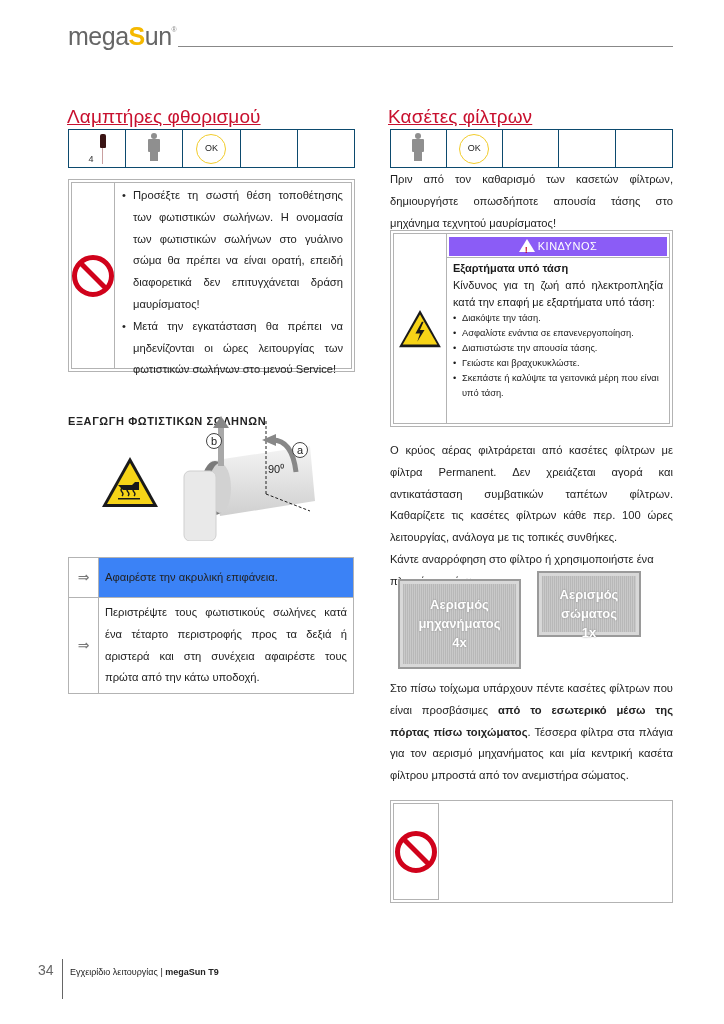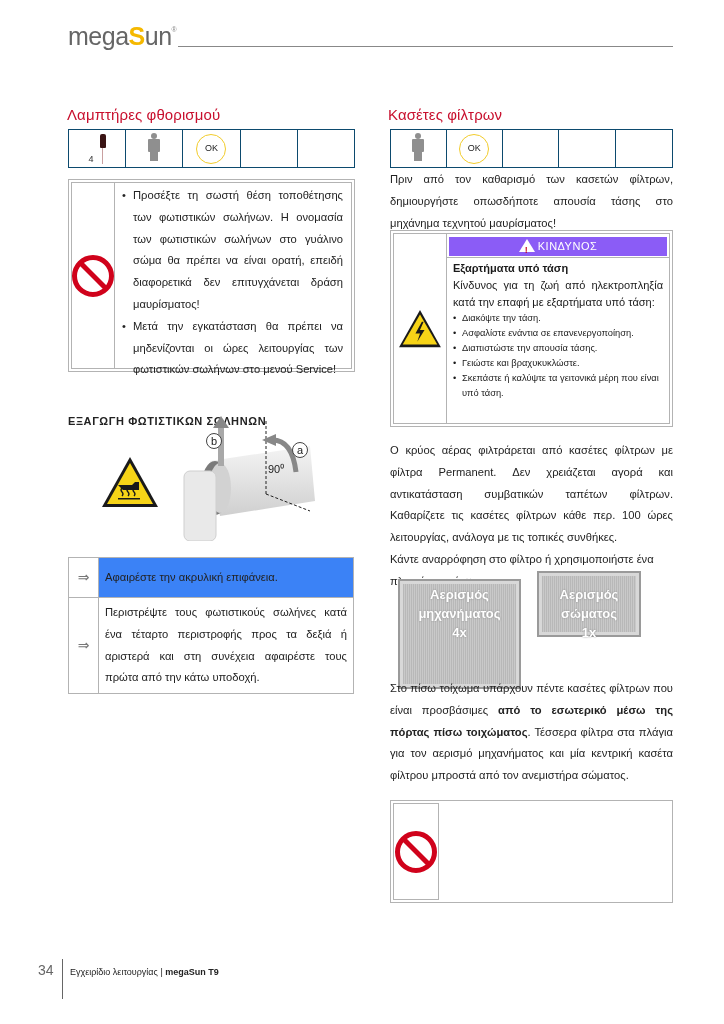--- a/index.html
+++ b/index.html
@@ -5,21 +5,21 @@
   * { box-sizing: border-box; margin: 0; padding: 0; }
   html, body { width: 724px; height: 1024px; background: #fff; overflow: hidden; }
   body { position: relative; font-family: "Liberation Sans", sans-serif; color: #1a1a1a; }
 
   
   .logo { position: absolute; left: 68px; top: 22px; font-family: "Liberation Sans", sans-serif; font-size: 25px; color: #666; letter-spacing: -0.5px; font-weight: normal; }
   .logo .s { color: #f5b800; font-weight: bold; }
   .logo sup { font-size: 7px; color: #888; position: relative; top: -4px; }
   .header-rule { position: absolute; left: 178px; top: 46px; width: 495px; height: 1px; background: #888; }
 
-  .h-title { position: absolute; font-size: 15px; color: #c8102e; font-weight: normal; letter-spacing: 0.1px; }
+  .h-title { position: absolute; font-size: 19px; color: #c8102e; font-weight: normal; letter-spacing: 0.1px; text-decoration: underline; }
 
   
   .icon-table { position: absolute; border-collapse: collapse; }
   .icon-table td { border: 1px solid #0c4a6e; height: 38px; text-align: center; vertical-align: middle; }
   .ok-circle { display: inline-block; width: 30px; height: 30px; border-radius: 50%; border: 1.5px solid #f2cc2b; font-size: 9px; line-height: 27px; color: #222; }
   .person { display: inline-block; position: relative; width: 14px; height: 28px; }
   .person .head { position: absolute; left: 4px; top: 0; width: 6px; height: 6px; border-radius: 50%; background: #8f8f8f; }
   .person .body { position: absolute; left: 1px; top: 6px; width: 12px; height: 13px; background: #8f8f8f; border-radius: 1px; }
   .person .legs { position: absolute; left: 3px; top: 18px; width: 8px; height: 10px; background: #8f8f8f; }
   .screwdriver { display: inline-block; position: relative; width: 6px; height: 30px; vertical-align: middle; }
@@ -203,21 +203,21 @@
         <li>Γειώστε και βραχυκυκλώστε.</li>
         <li>Σκεπάστε ή καλύψτε τα γειτονικά μέρη που είναι υπό τάση.</li>
       </ul>
     </div>
   </div>
 </div>
 
 <p class="para" style="left:390px; top:440px; width:283px;">Ο κρύος αέρας φιλτράρεται από κασέτες φίλτρων με φίλτρα Permanent. Δεν χρειάζεται αγορά και αντικατάσταση συμβατικών ταπέτων φίλτρων. Καθαρίζετε τις κασέτες φίλτρων κάθε περ. 100 ώρες λειτουργίας, ανάλογα με τις τοπικές συνθήκες.</p>
 <p class="para" style="left:390px; top:549px; width:283px; text-align:left;">Κάντε αναρρόφηση στο φίλτρο ή χρησιμοποιήστε ένα πλυντήριο πιάτων.</p>
 
-<div class="filter" style="left:398px; top:579px; width:123px; height:110px; padding-top:4px;">
+<div class="filter" style="left:398px; top:579px; width:123px; height:90px; padding-top:14px;">
   <span>Αερισμός</span>
   <span>μηχανήματος</span>
   <span>4x</span>
 </div>
 <div class="filter" style="left:537px; top:571px; width:104px; height:66px; padding-top:12px;">
   <span>Αερισμός σώματος</span>
   <span>1x</span>
 </div>
 
 <p class="para" style="left:390px; top:678px; width:283px;"><span>Στο πίσω τοίχωμα υπάρχουν πέντε κασέτες φίλτρων που είναι προσβάσιμες </span><b>από το εσωτερικό μέσω της πόρτας πίσω τοιχώματος</b><span>. Τέσσερα φίλτρα στα πλάγια για τον αερισμό μηχανήματος και μία κεντρική κασέτα φίλτρου μπροστά από τον ανεμιστήρα σώματος.</span></p>

